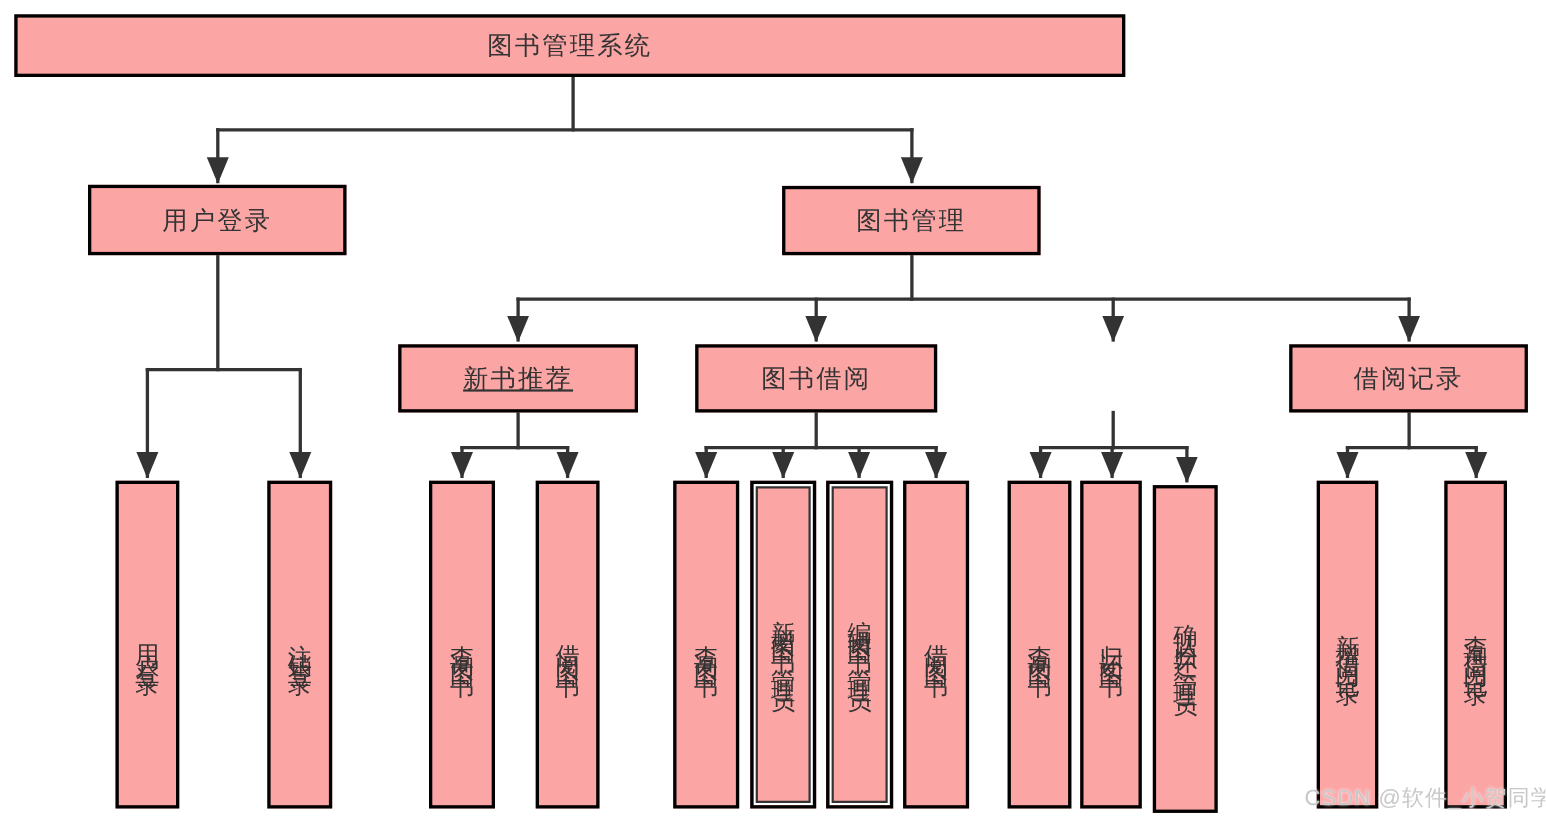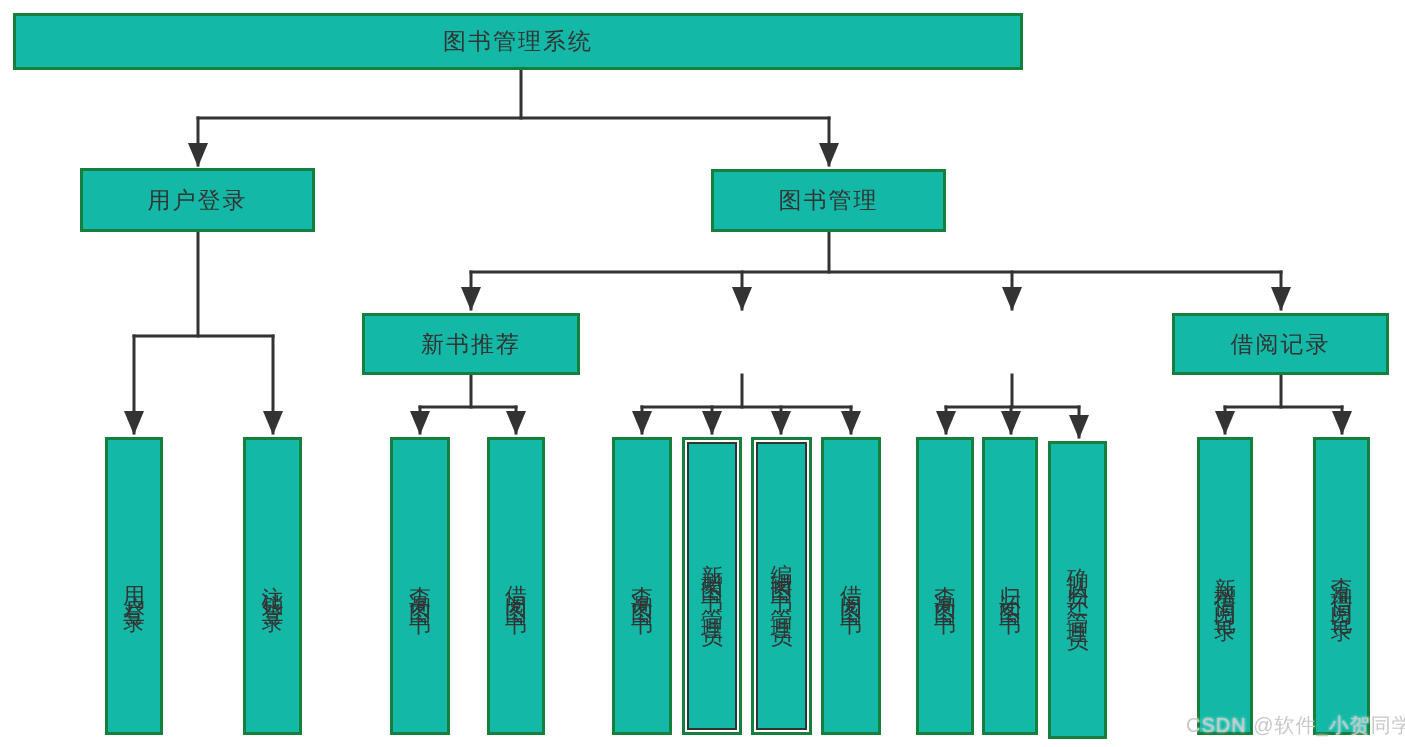--- a/index.html
+++ b/index.html
@@ -1,22 +1,22 @@
 <!DOCTYPE html>
 <html><head>
 <meta charset="utf-8">
 <style>
   html,body{margin:0;padding:0;background:#ffffff;}
   .stage{
     position:relative;width:1405px;height:747px;background:#ffffff;
     font-family:"Liberation Sans",sans-serif;color:#333333;overflow:hidden;
   }
   .box{
-    position:absolute;box-sizing:border-box;border:3px solid #15803d;
-    background:#14b8a6;display:flex;align-items:center;justify-content:center;
+    position:absolute;box-sizing:border-box;border:3px solid #000000;
+    background:#fca5a5;display:flex;align-items:center;justify-content:center;
   }
   .hlabel{font-size:23px;letter-spacing:2px;font-weight:400;}
   .vbox{
     writing-mode:vertical-rl;text-orientation:mixed;
     font-size:22px;letter-spacing:9px;line-height:1;font-weight:400;
   }
   .double{box-shadow:inset 0 0 0 2px #ffffff, inset 0 0 0 4px #333333;}
   svg.connectors{position:absolute;left:0;top:0;width:1405px;height:747px;}
   .watermark{
     position:absolute;left:1186px;top:712px;font-size:20px;letter-spacing:1px;
@@ -76,21 +76,22 @@
       <path d="M1225 407 V433" marker-end="url(#arr)"></path>
       <path d="M1342 407 V433" marker-end="url(#arr)"></path>
     </g>
   </svg>
 
   <div class="box hlabel" style="left:13px;top:13px;width:1010px;height:57px;">图书管理系统</div>
 
   <div class="box hlabel" style="left:80px;top:168px;width:235px;height:64px;">用户登录</div>
   <div class="box hlabel" style="left:711px;top:169px;width:235px;height:63px;">图书管理</div>
 
-  <div class="box hlabel" style="left:362px;top:313px;width:218px;height:62px;">新书推荐</div>
+  <div class="box hlabel" style="left:362px;top:313px;width:218px;height:62px;text-decoration:underline;">新书推荐</div>
+  <div class="box hlabel" style="left:632px;top:313px;width:220px;height:62px;">图书借阅</div>
   <div class="box hlabel" style="left:1172px;top:313px;width:217px;height:62px;">借阅记录</div>
 
   <div class="box vbox" style="left:105px;top:437px;width:58px;height:298px;">用户登录</div>
   <div class="box vbox" style="left:243px;top:437px;width:59px;height:298px;">注销登录</div>
 
   <div class="box vbox" style="left:390px;top:437px;width:60px;height:298px;">查询图书</div>
   <div class="box vbox" style="left:487px;top:437px;width:58px;height:298px;">借阅图书</div>
 
   <div class="box vbox" style="left:612px;top:437px;width:60px;height:298px;">查询图书</div>
   <div class="box vbox double" style="left:682px;top:437px;width:60px;height:298px;">新增图书（管理员）</div>

